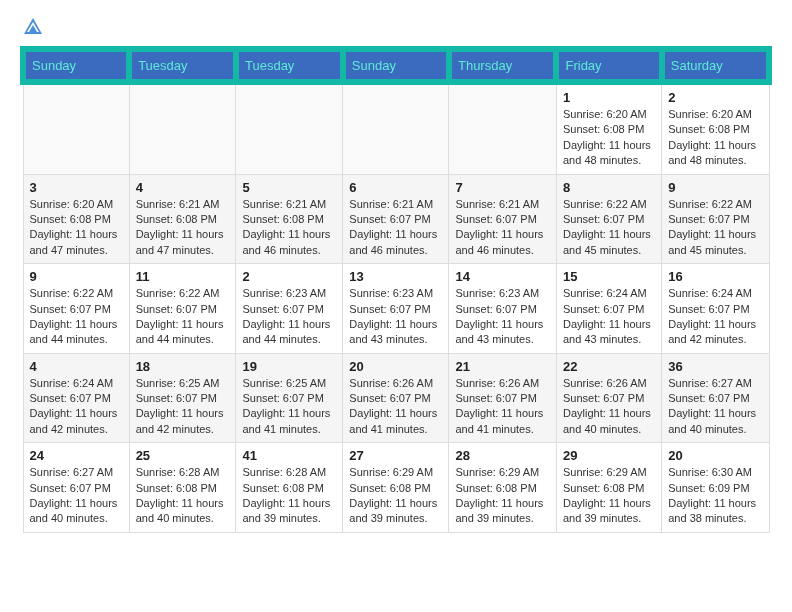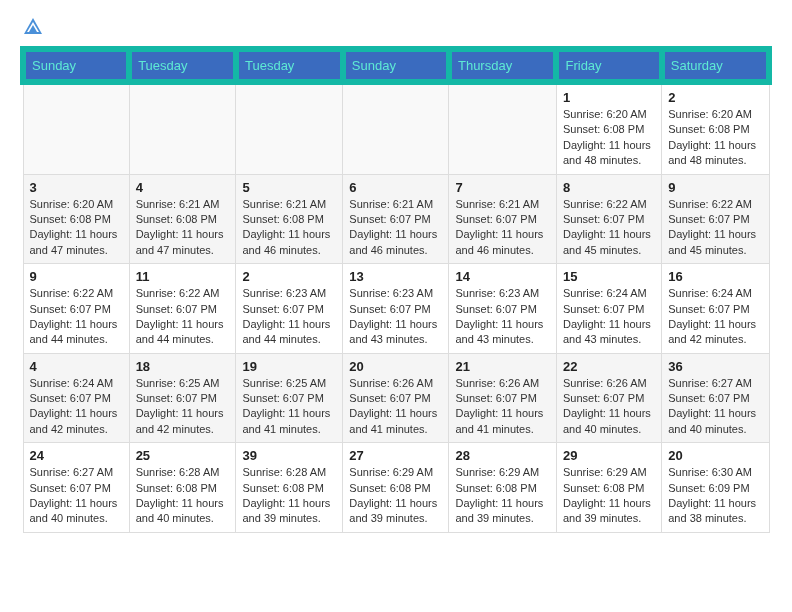--- a/index.html
+++ b/index.html
@@ -315,21 +315,21 @@
 and 40 minutes.</div>
           </td>
           <td>
             <span class="day-number">25</span>
             <div class="day-info" style="white-space: pre-line;">Sunrise: 6:28 AM
 Sunset: 6:08 PM
 Daylight: 11 hours
 and 40 minutes.</div>
           </td>
           <td>
-            <span class="day-number">39</span>
+            <span class="day-number">41</span>
             <div class="day-info" style="white-space: pre-line;">Sunrise: 6:28 AM
 Sunset: 6:08 PM
 Daylight: 11 hours
 and 39 minutes.</div>
           </td>
           <td>
             <span class="day-number">27</span>
             <div class="day-info" style="white-space: pre-line;">Sunrise: 6:29 AM
 Sunset: 6:08 PM
 Daylight: 11 hours

